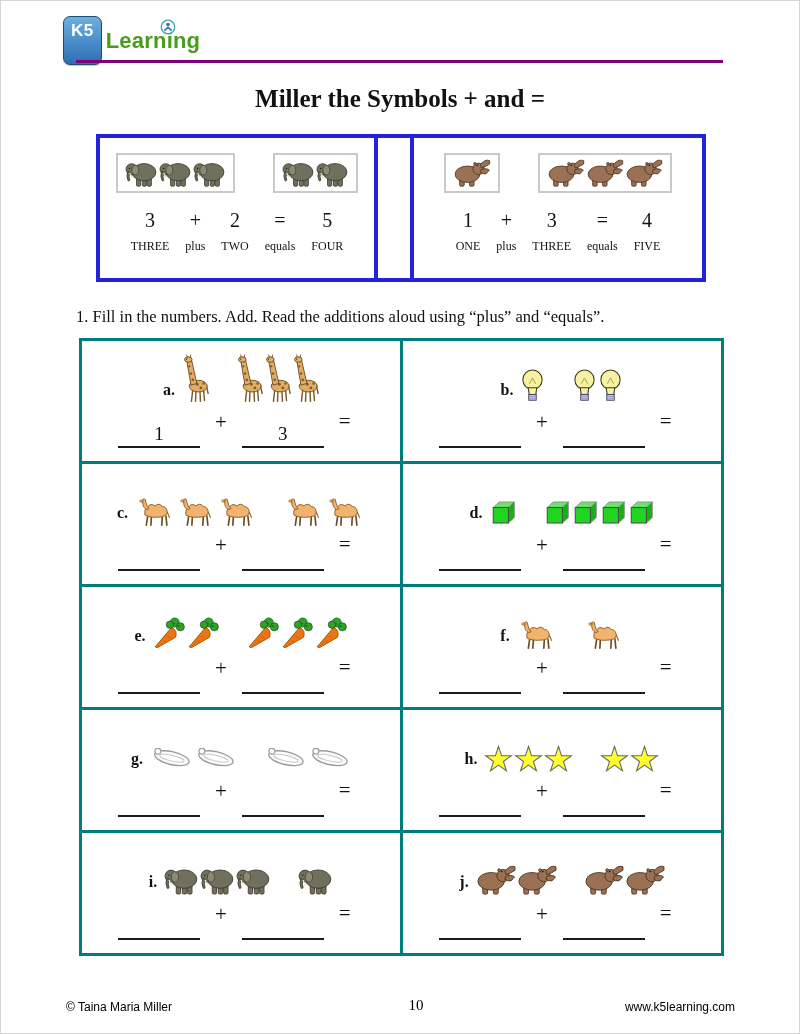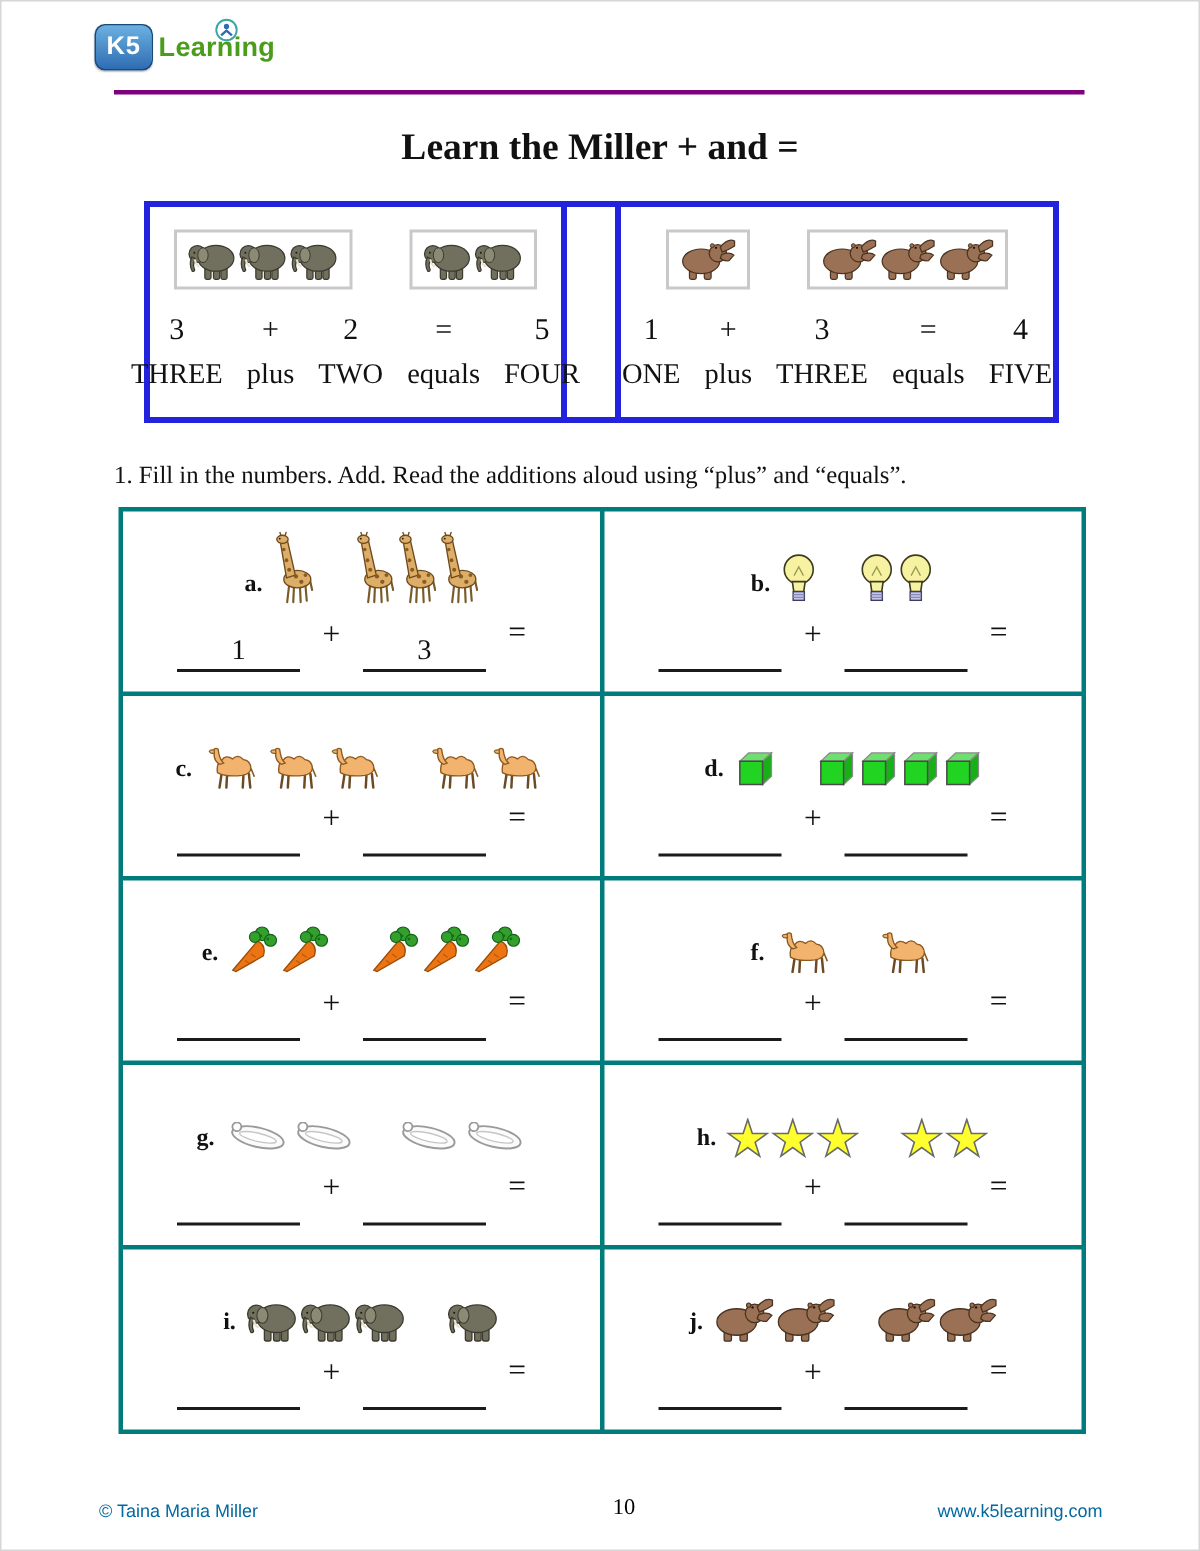--- a/index.html
+++ b/index.html
@@ -8,44 +8,44 @@
     position:relative; width:800px; height:1034px; margin:0 auto;
     background:#fff; border:1px solid #d6d6d6;
     font-family:"Liberation Serif", serif; color:#111; overflow:hidden;
   }
 
   
   .logo { position:absolute; left:62px; top:15px; display:flex; align-items:center; gap:4px;
           font-family:"Liberation Sans", sans-serif; }
   .logo-k5 {
     background:linear-gradient(#6cb0e0,#2e6db4); color:#fff; font-weight:bold; font-size:17px;
-    padding:4px 7px 5px; border-radius:7px; border:1.5px solid #1a4a7a; letter-spacing:.5px;
+    padding:4px 7px 23px; border-radius:7px; border:1.5px solid #1a4a7a; letter-spacing:.5px;
     box-shadow:0 1px 1px rgba(0,0,0,.25);
   }
-  .logo-learning { position:relative; color:#4c9c1c; font-weight:bold; font-size:18px; letter-spacing:.2px; }
+  .logo-learning { position:relative; color:#4c9c1c; font-weight:bold; font-size:22px; letter-spacing:.2px; }
   .logo-person { position:absolute; right:24px; top:-9px; width:16px; height:16px; }
 
   .purple-rule { position:absolute; left:75px; top:59px; width:647px; height:3px; background:#7d007d; }
 
   .page-title { position:absolute; left:0; top:84px; width:100%; text-align:center;
                 font-size:25px; font-weight:bold; }
 
   
   .examples { position:absolute; left:95px; top:133px; width:610px; height:148px;
               border:4px solid #2323dd; display:flex; }
   .ex-panel { height:100%; display:flex; flex-direction:column; align-items:center; padding-top:11px; }
   .ex-left  { width:278px; border-right:4px solid #2323dd; }
   .ex-gap   { width:32px; }
   .ex-right { flex:1; border-left:4px solid #2323dd; }
   .frames { display:flex; gap:38px; align-items:center; min-height:48px; }
   .frame { border:2px solid #c9c9c9; background:#fff; padding:4px 7px; display:flex; align-items:center; gap:1px; }
   .ex-table { display:flex; gap:16px; margin-top:12px; }
   .ex-col { display:flex; flex-direction:column; align-items:center; }
   .ex-num { font-size:20px; }
-  .ex-word { font-size:19px; margin-top:7px; }
+  .ex-word { font-size:12px; margin-top:7px; }
 
   
   .instruction { position:absolute; left:75px; top:306px; font-size:16.5px;text-align:right; }
 
   
   .ws-grid { position:absolute; left:78px; top:337px; width:645px; height:618px;
              background:#007c7c; display:grid; grid-template-columns:1fr 1fr;
              grid-template-rows:repeat(5,1fr); gap:3px; padding:3px; }
   .ws-cell { background:#fff; display:flex; flex-direction:column; padding:8px 10px 13px; }
   .cell-top { display:flex; align-items:flex-end; justify-content:center; min-height:54px; }
@@ -62,21 +62,21 @@
   .icon-elephant{width:35px;height:30px} .icon-hippo{width:40px;height:30px}
   .icon-giraffe{width:27px;height:50px}  .icon-lightbulb{width:25px;height:35px}
   .icon-camel{width:40px;height:31px}    .icon-cube{width:27px;height:27px}
   .icon-carrot{width:33px;height:33px}   .icon-pin{width:43px;height:24px}
   .icon-star{width:29px;height:27px}
   .frame .icon-elephant{width:33px;height:28px}
   .frame .icon-hippo{width:38px;height:28px}
 
   
   .footer-left, .footer-right { position:absolute; top:999px; font-family:"Liberation Sans", sans-serif;
-                                font-size:12px; color:#0369a1; }
+                                font-size:12px; color:#000000; }
   .footer-left { left:65px; }
   .footer-right { right:64px;text-align:right; }
   .footer-page { position:absolute; top:996px; left:0; width:100%; text-align:center;
                  font-size:15px; color:#000;padding-left:32px; }
 </style>
 </head>
 <body>
 
 <svg width="0" height="0" style="position:absolute" aria-hidden="true">
   <symbol id="sym-elephant" viewBox="0 0 40 34">
@@ -187,21 +187,21 @@
     <span class="logo-k5">K5</span>
     <span class="logo-learning">
       <span>Learning</span>
       <svg class="logo-person">
           <use href="#sym-person"></use>
         </svg>
     </span>
   </div>
   <div class="purple-rule"></div>
 
-  <div class="page-title">Learn the Miller + and =</div>
+  <div class="page-title">Miller the Symbols + and =</div>
 
   <div class="examples">
     <div class="ex-panel ex-left">
       <div class="frames">
         <div class="frame" id="ex0-g0">
             <svg class="item icon-elephant">
               <use href="#sym-elephant"></use>
             </svg>
             <svg class="item icon-elephant">
               <use href="#sym-elephant"></use>

